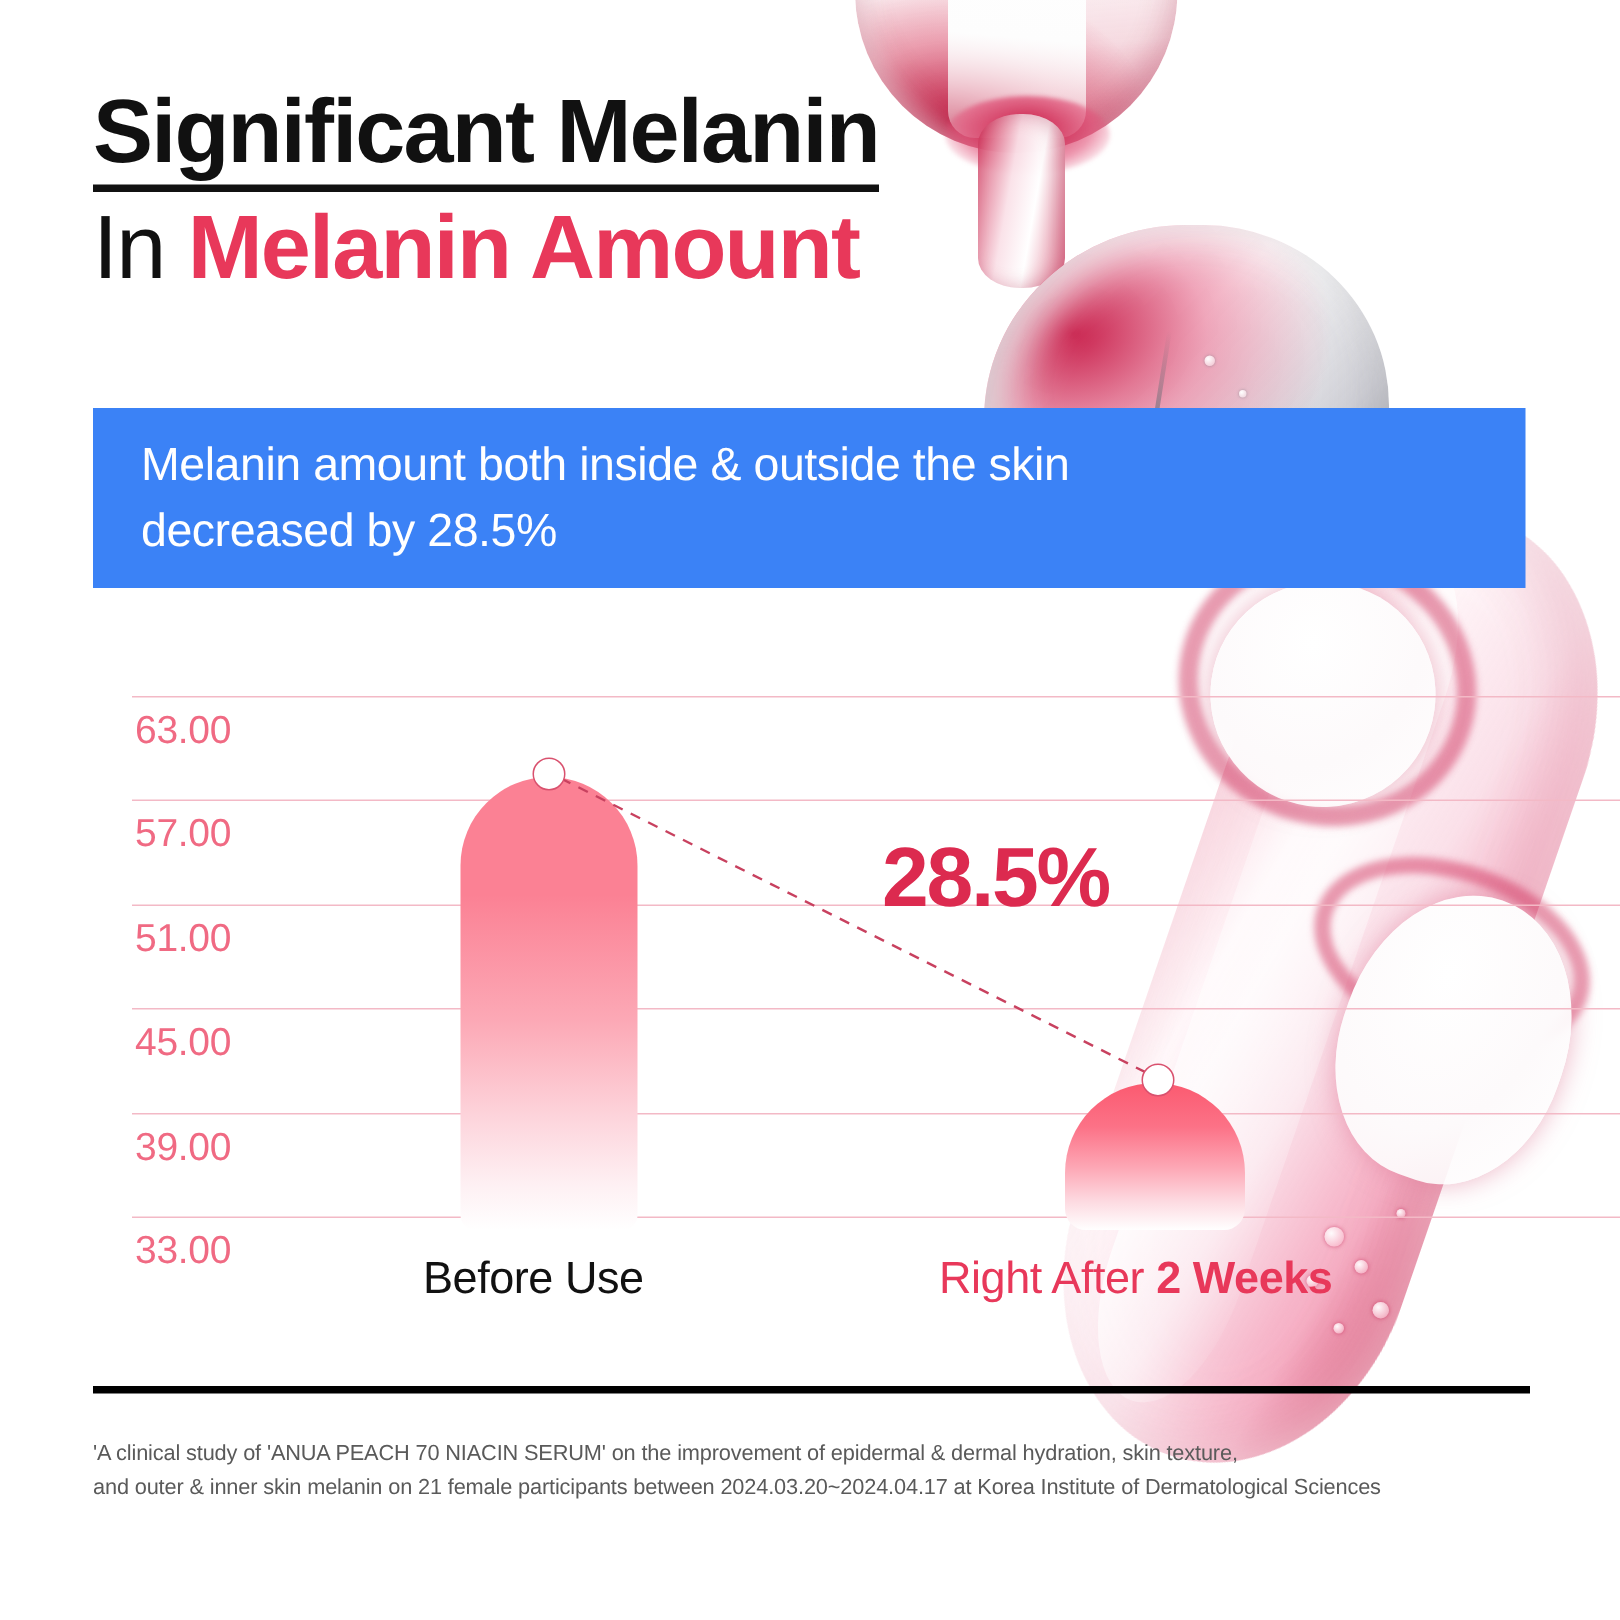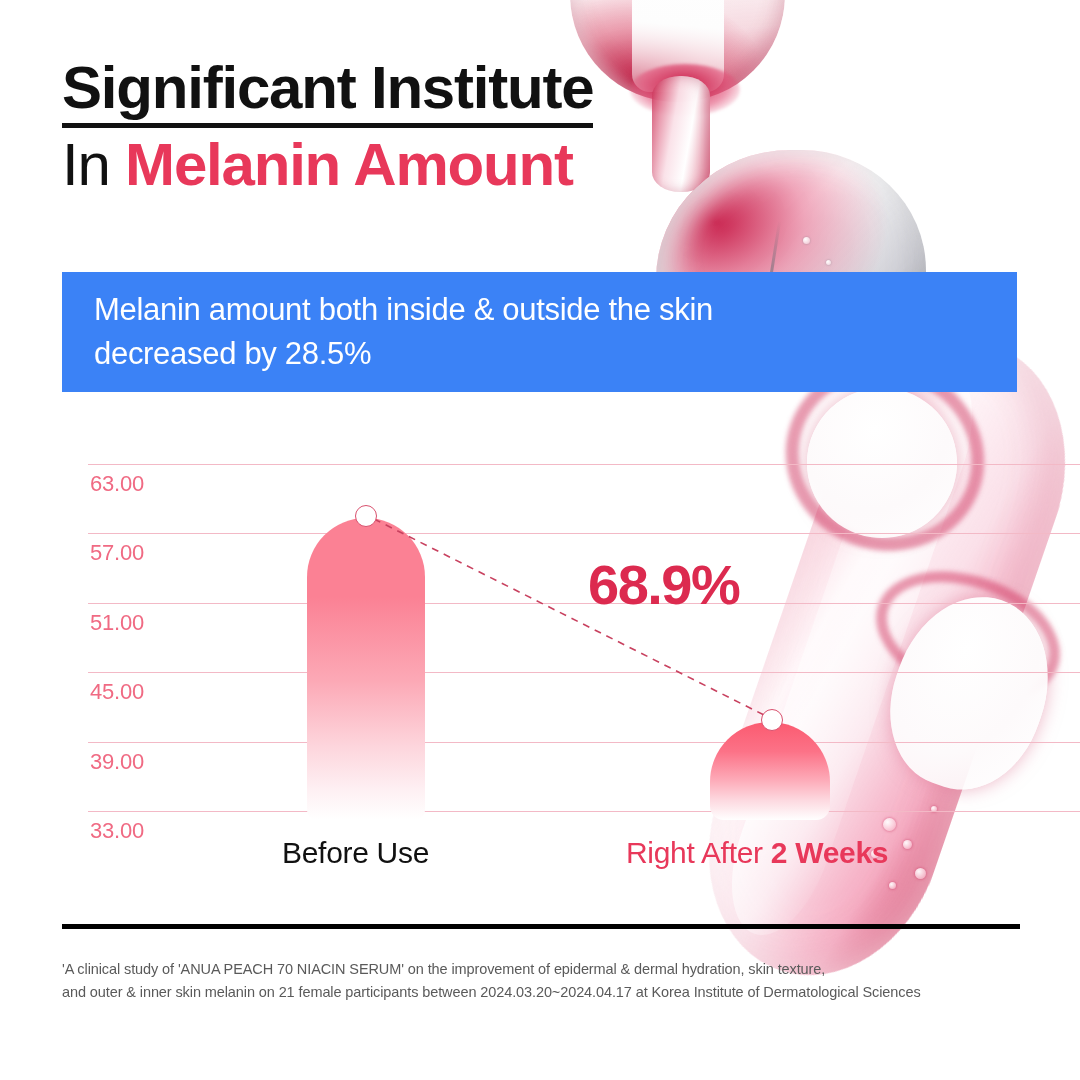--- a/index.html
+++ b/index.html
@@ -141,21 +141,21 @@
   }
 
   
   #chart { position: absolute; left: 0; top: 0; width: 1080px; height: 1080px; z-index: 4; }
   .gridline {
     position: absolute; left: 88px; width: 1000px; height: 1px;
     background: #F3B9C6;
   }
   .ylabel {
     position: absolute; left: 90px;
-    color: #F06A83; font-size: 22px; font-weight: 400; letter-spacing: -.2px;
+    color: #F06A83; font-size: 26px; font-weight: 400; letter-spacing: -.2px;
   }
   .bar {
     position: absolute; z-index: 5;
   }
   #bar-before {
     left: 307px; top: 518px; width: 118px; height: 302px;
     border-radius: 60px 60px 10px 10px;
     background: linear-gradient(180deg, #FB8194 0%, #FB8194 26%, #FCA9B6 54%, #FDD6DD 76%, #FEF0F3 90%, #ffffff 100%);
   }
   #bar-after {
@@ -202,21 +202,21 @@
     <div class="neck-pool"></div>
     <div class="stem"></div>
     <div class="blob"></div>
     <div class="blob-crack"></div>
     <div class="bub" style="left:243px;top:265px;width:7px;height:7px;"></div>
     <div class="bub" style="left:266px;top:288px;width:5px;height:5px;"></div>
     <div class="bub" style="left:231px;top:307px;width:9px;height:9px;"></div>
   </div>
 
   <div id="heading">
-    <div class="h-line1">Significant Institute</div>
+    <div class="h-line1">Significant Melanin</div>
     <div class="h-line2">
       <span class="plain">In </span><span class="accent">Melanin Amount</span>
     </div>
   </div>
 
   <div id="banner">
     <div class="bline">Melanin amount both inside &amp; outside the skin</div>
     <div class="bline">decreased by 28.5%</div>
   </div>
 
@@ -255,21 +255,21 @@
     <div class="bar" id="bar-after"></div>
 
     <svg id="trendline" viewBox="0 0 1080 1080">
       <line x1="374" y1="519" x2="766" y2="716" stroke="#C8415F" stroke-width="1.6" stroke-dasharray="7 6"></line>
     </svg>
 
     <div class="marker" id="marker-before"></div>
     <div class="marker" id="marker-after"></div>
 
     <div id="callout">
-      <span class="c-val">68.9%</span>
+      <span class="c-val">28.5%</span>
     </div>
 
     <div class="xlabel" id="xlabel-before">Before Use</div>
     <div class="xlabel" id="xlabel-after">
       <span>Right After </span><span class="bold">2 Weeks</span>
     </div>
   </div>
 
   <div id="divider"></div>
   <div id="footnote">

